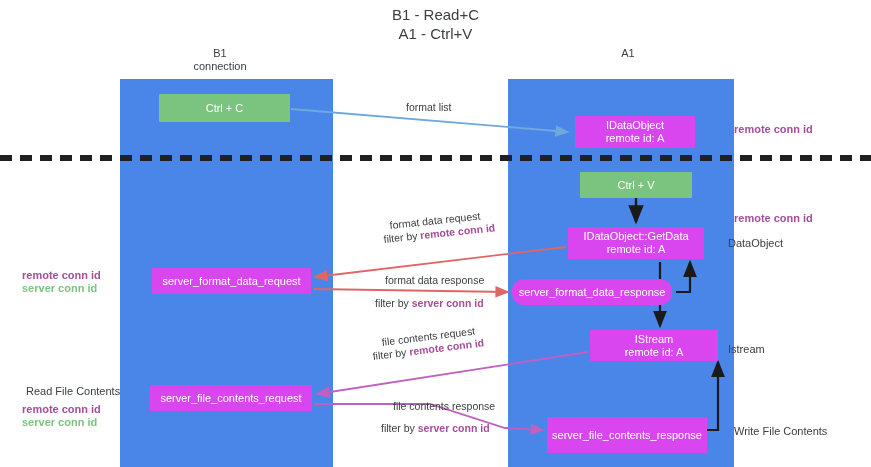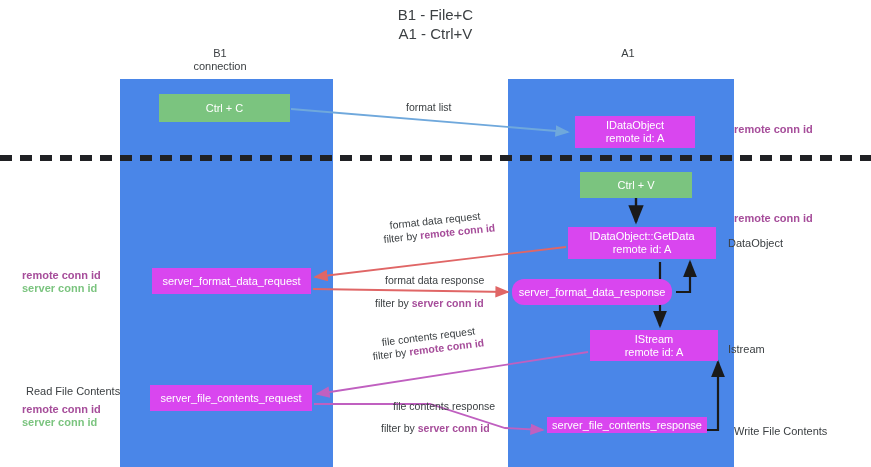--- a/index.html
+++ b/index.html
@@ -41,26 +41,26 @@
     display:flex;align-items:center;justify-content:center;
     flex-direction:column;
     color:#ffffff;font-size:11px;line-height:13px;text-align:center;
   }
   .node.green{background:#7bc47f;}
   .node.orange{background:#d946ef;}
 
   #n-ctrlc{left:159px;top:94px;width:131px;height:28px;}
   #n-idataobject{left:575px;top:116px;width:120px;height:32px;}
   #n-ctrlv{left:580px;top:172px;width:112px;height:26px;}
-  #n-getdata{left:568px;top:227px;width:148px;height:32px;}
+  #n-getdata{left:568px;top:227px;width:136px;height:32px;}
   #n-sfdreq{left:152px;top:268px;width:159px;height:26px;}
   #n-sfdresp{left:512px;top:279px;width:160px;height:26px;border-radius:12px;}
   #n-istream{left:590px;top:330px;width:128px;height:31px;}
   #n-sfcreq{left:150px;top:385px;width:162px;height:26px;}
-  #n-sfcresp{left:547px;top:417px;width:160px;height:16px;}
+  #n-sfcresp{left:547px;top:417px;width:160px;height:36px;}
 
   
   .anno{position:absolute;font-size:11px;line-height:14px;white-space:nowrap;}
   .anno.purple{color:#a64d9a;font-weight:bold;}
   .anno.green-t{color:#7bc47f;font-weight:bold;}
   .anno.dark{color:#3c4043;}
 
   #a-remote1{left:734px;top:122px;}
   #a-remote2{left:734px;top:211px;}
   #a-dataobject{left:728px;top:236px;}
@@ -90,21 +90,21 @@
 </style>
 </head>
 <body>
 
 <div id="stage">
 
   <div class="lane" id="lane-b1"></div>
   <div class="lane" id="lane-a1"></div>
 
   <div class="title-block">
-    <div>B1 - File+C</div>
+    <div>B1 - Read+C</div>
     <div>A1 - Ctrl+V</div>
   </div>
 
   <div class="lane-head" id="head-b1">
     <div>B1</div>
     <div>connection</div>
   </div>
   <div class="lane-head" id="head-a1">
     <div>A1</div>
   </div>

